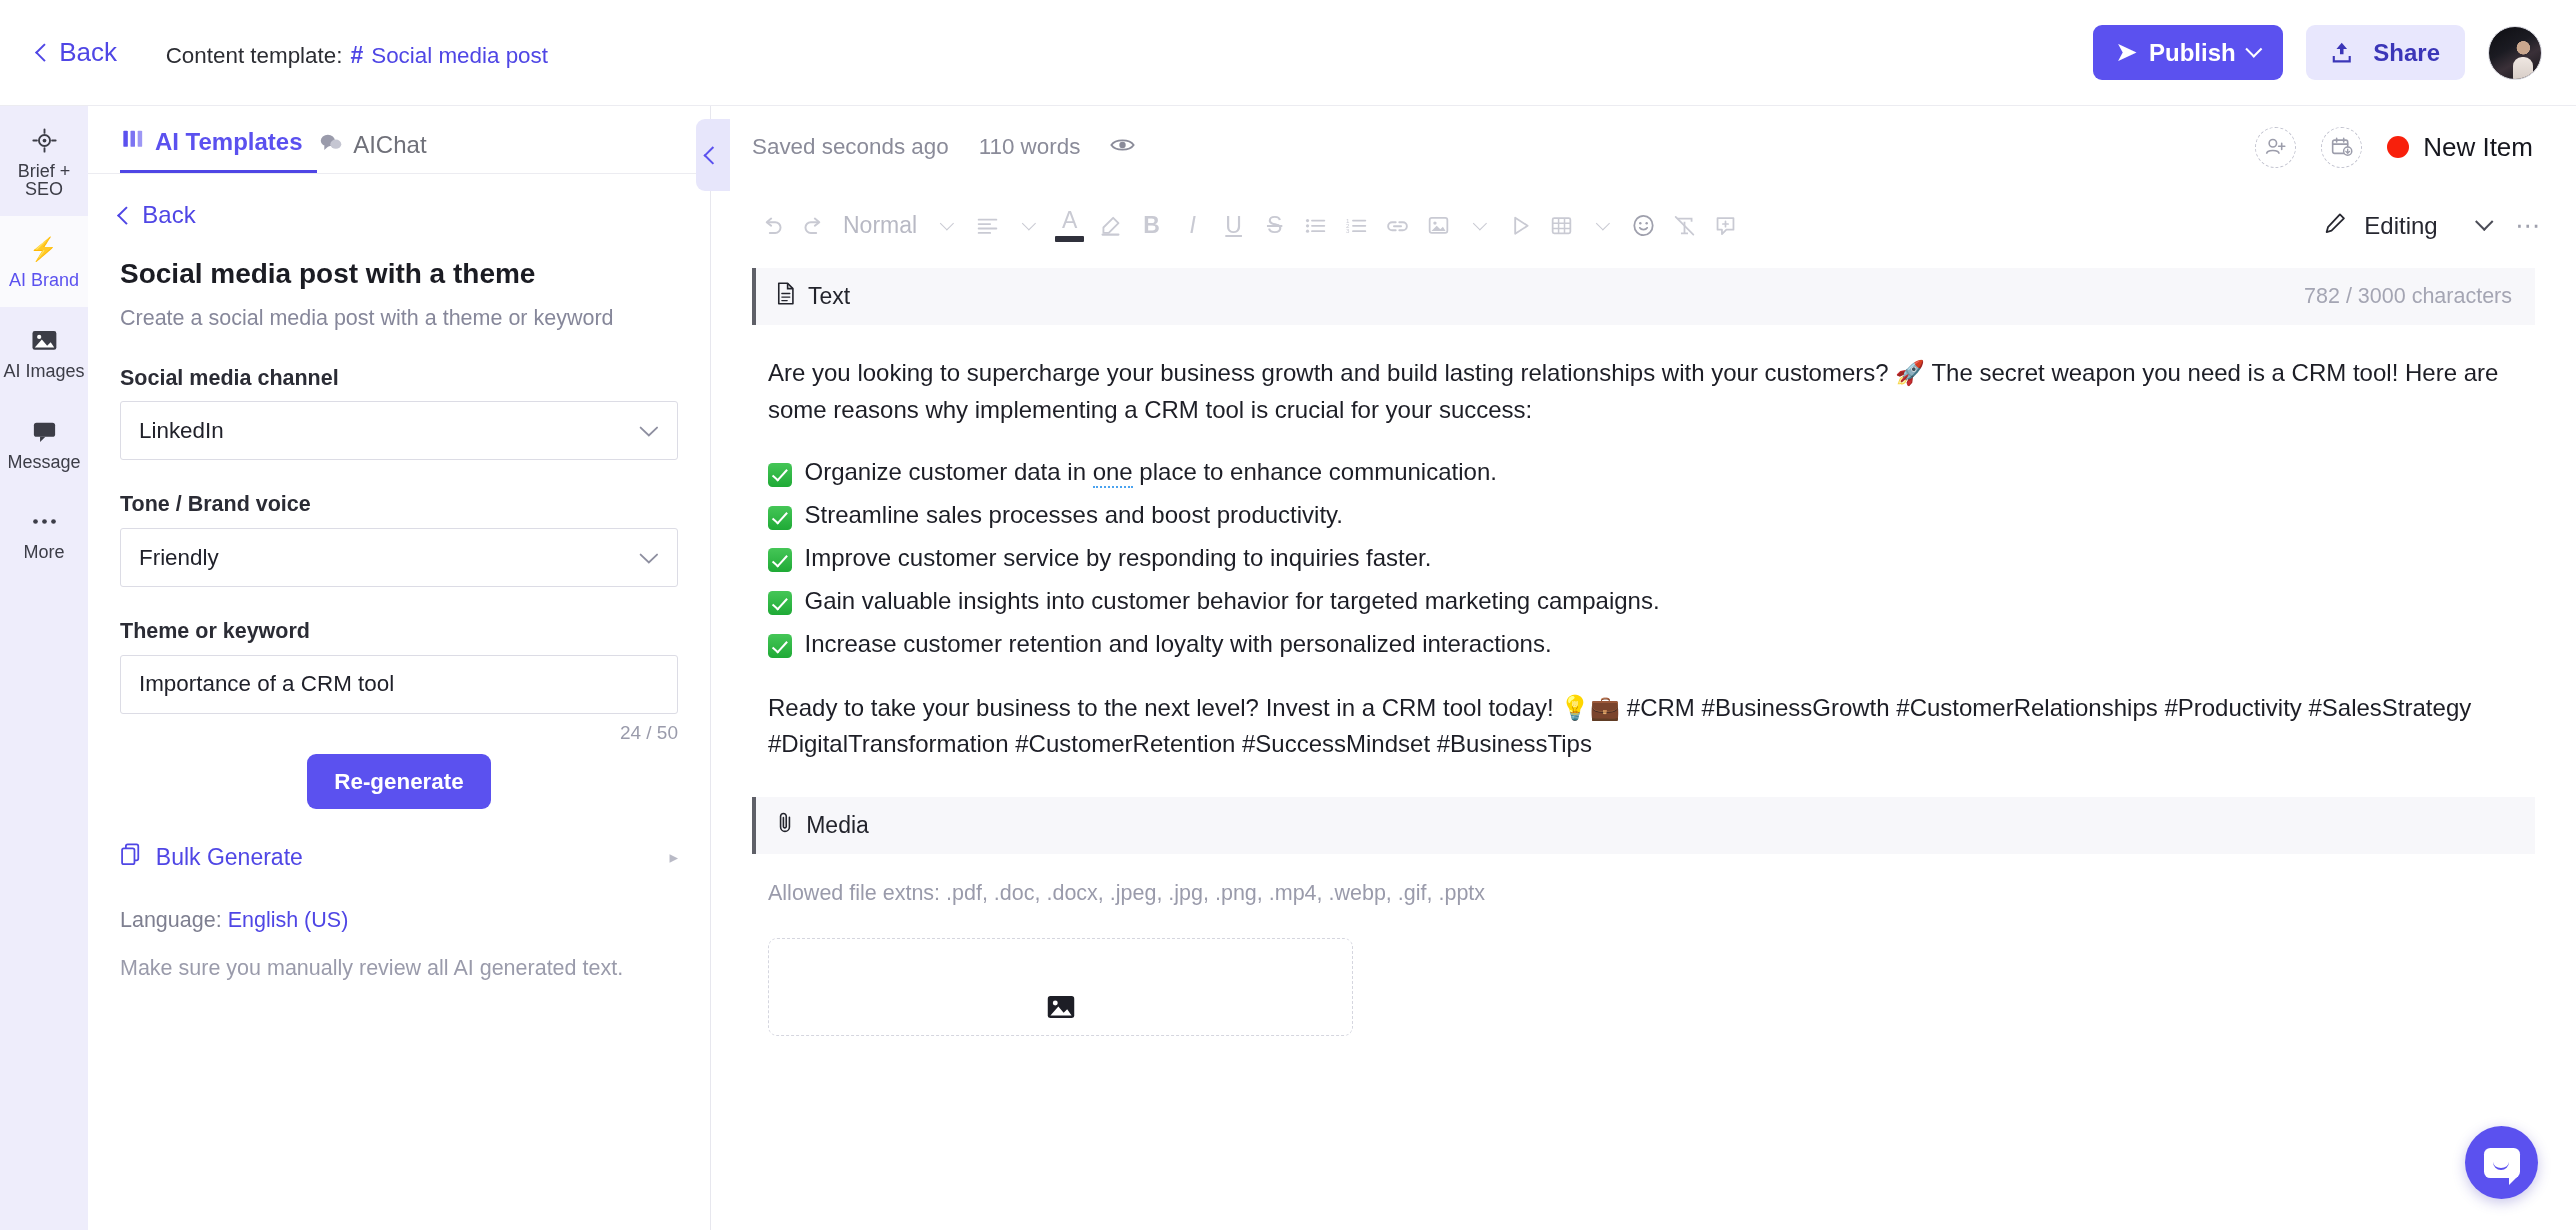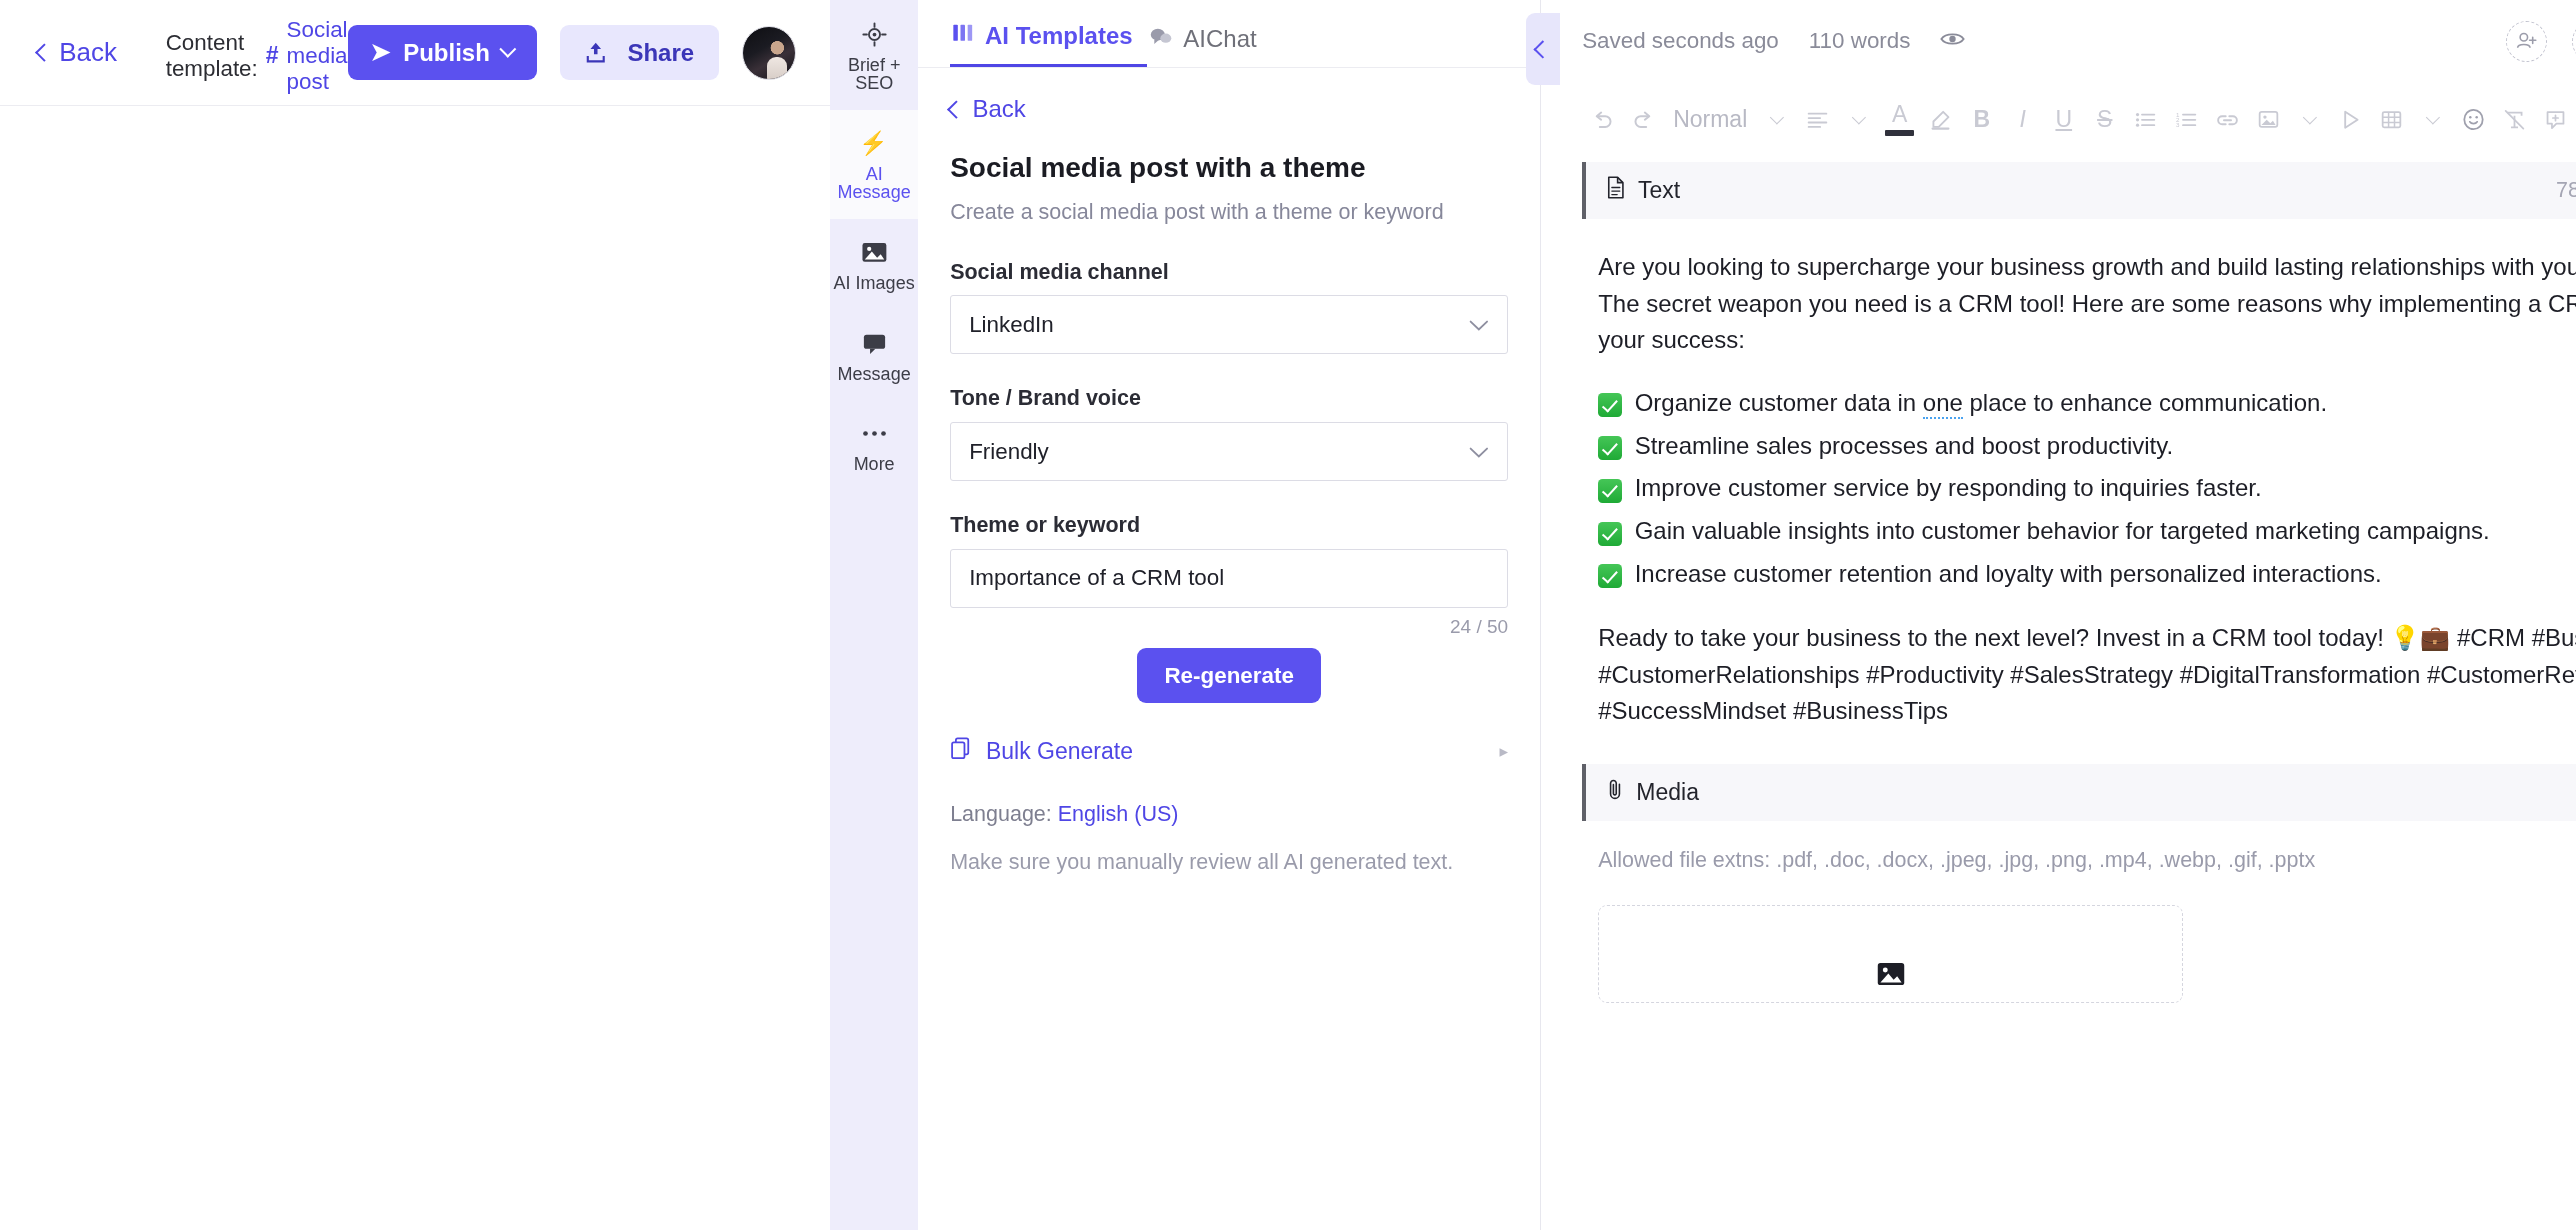--- a/index.html
+++ b/index.html
@@ -3,21 +3,21 @@
 <meta charset="utf-8">
 <style>
   * { box-sizing: border-box; margin: 0; padding: 0; }
   html, body {
     width: 2576px; height: 1231px;
     font-family: "Liberation Sans", sans-serif;
     background: #ffffff;
     overflow: hidden;
     -webkit-font-smoothing: antialiased;
   }
-  .app { position: relative; width: 2576px; height: 1231px; display: flex; flex-direction: row; }
+  .app { position: relative; width: 2576px; height: 1231px; display: flex; flex-direction: column; }
 
   
   .topbar {
     height: 106px; flex: 0 0 106px;
     display: flex; align-items: center;
     background: #fff;
     border-bottom: 0.9px solid #ececf1;
     padding: 0 34px 0 27px;
   }
   .back-btn {
@@ -252,21 +252,21 @@
           <svg width="25" height="25" viewBox="0 0 28 28">
             <circle cx="14" cy="14" r="6.2" fill="none" stroke="#3c3d47" stroke-width="2.1"></circle>
             <circle cx="14" cy="14" r="2.1" fill="#3c3d47"></circle>
             <path d="M14 1.5v4M14 22.5v4M1.5 14h4M22.5 14h4" stroke="#3c3d47" stroke-width="2.1" stroke-linecap="round"></path>
           </svg>
         </span>
         <span class="rail-label">Brief + SEO</span>
       </div>
       <div class="rail-item active">
         <span class="rail-ico">⚡</span>
-        <span class="rail-label">AI Message</span>
+        <span class="rail-label">AI Brand</span>
       </div>
       <div class="rail-item">
         <span class="rail-ico">
           <svg width="27" height="23" viewBox="0 0 30 26">
             <rect x="1.4" y="2.4" width="27" height="21" rx="2.6" fill="#3c3d47"></rect>
             <circle cx="9" cy="9" r="2.4" fill="#fff"></circle>
             <path d="M4 21 L12 12 L18 19 L22 15 L26 21 Z" fill="#fff"></path>
           </svg>
         </span>
         <span class="rail-label">AI Images</span>

